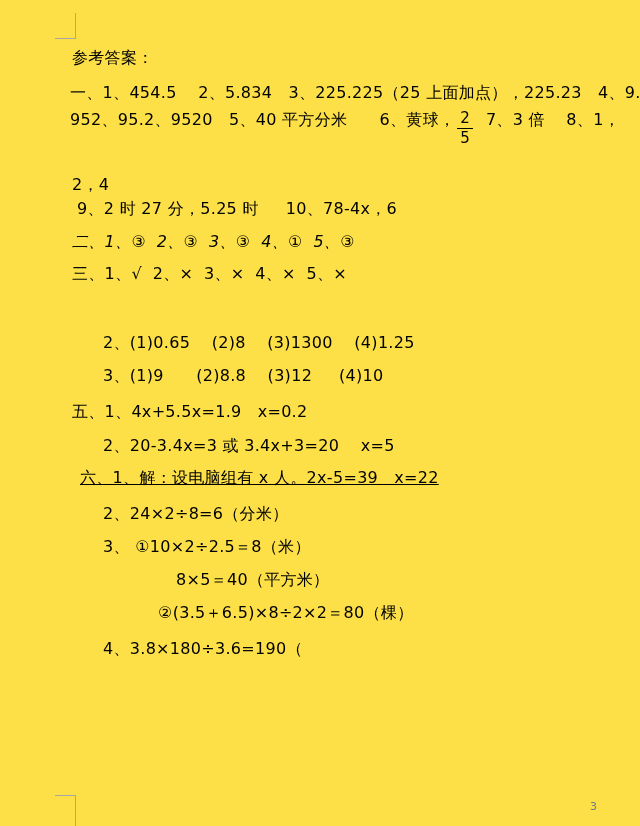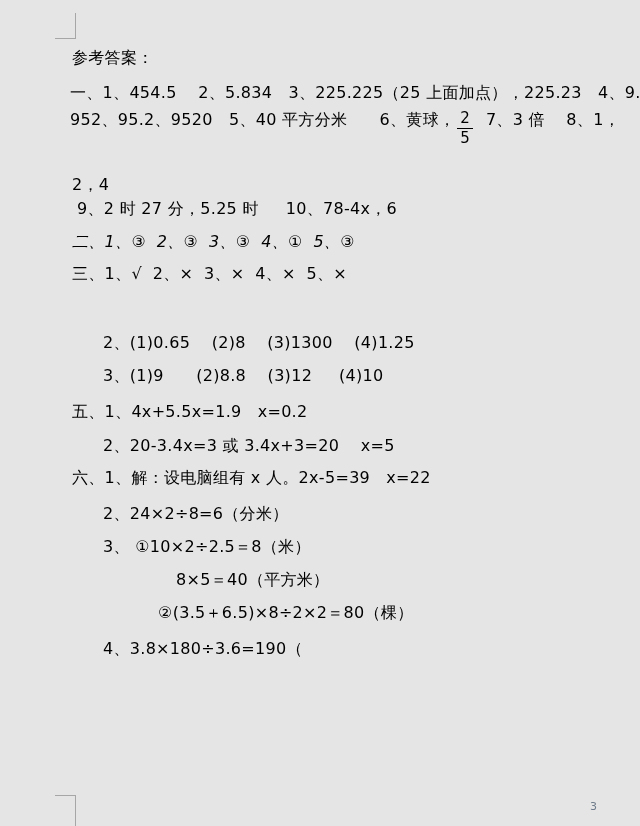--- a/index.html
+++ b/index.html
@@ -4,21 +4,21 @@
 <style>
   html, body {
     margin: 0;
     padding: 0;
     background: #ffffff;
   }
   #page {
     position: relative;
     width: 640px;
     height: 826px;
-    background: #e5e5e5;
+    background: #fde047;
     overflow: hidden;
     font-family: "DejaVu Sans", "Liberation Sans", sans-serif;
     color: #000000;
   }
   .line {
     position: absolute;
     font-size: 16px;
     line-height: 20px;
     white-space: pre;
     color: #000000;
@@ -83,21 +83,21 @@
   .pos-s1l1    { left: 70px;  top: 83px;  }
   .pos-s1l3    { left: 72px;  top: 163px; margin-top: 12px; }
   .pos-s1l4    { left: 77px;  top: 199px; }
   .pos-s2      { left: 72px;  top: 232px; font-style: italic; }
   .pos-s3      { left: 72px;  top: 264px; }
   .pos-s4l1    { left: 72px;  top: 300px; }
   .pos-s4l2    { left: 103px; top: 333px; }
   .pos-s4l3    { left: 103px; top: 366px; }
   .pos-s5l1    { left: 72px;  top: 402px; }
   .pos-s5l2    { left: 103px; top: 436px; }
-  .pos-s6l1    { left: 72px;  top: 468px; }
+  .pos-s6l1    { left: 80px;  top: 468px; text-decoration: underline; }
   .pos-s6l2    { left: 103px; top: 504px; }
   .pos-s6l3    { left: 103px; top: 537px; }
   .pos-s6l4    { left: 176px; top: 570px; }
   .pos-s6l5    { left: 158px; top: 603px; }
   .pos-s6l6    { left: 103px; top: 639px; }
 </style>
 </head>
 <body>
 
 <div id="page">

